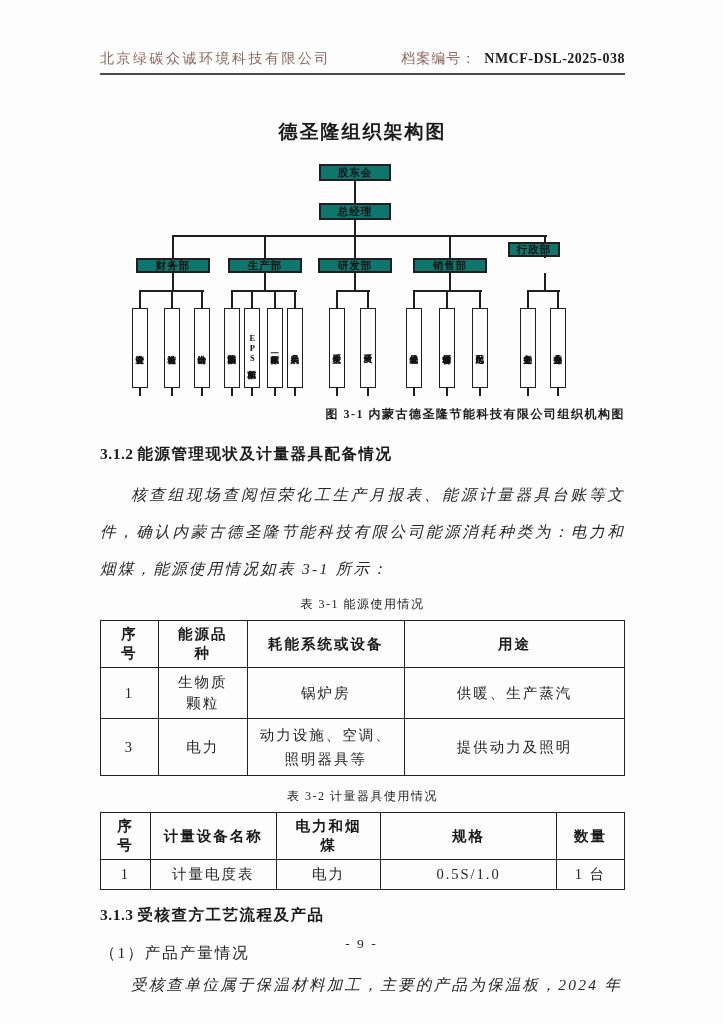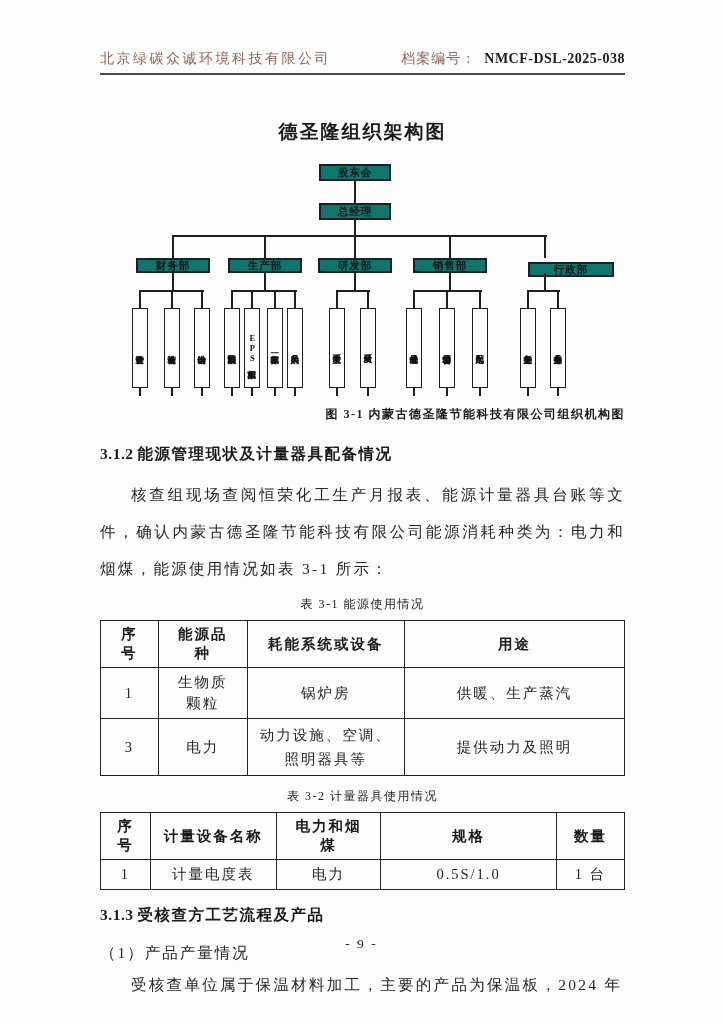--- a/index.html
+++ b/index.html
@@ -48,21 +48,21 @@
     writing-mode: vertical-rl; text-orientation: upright;
     font-size: 8.5px; font-weight: bold; color:#111; line-height: 1;
     letter-spacing: 0;
   }
 
   .fig-caption { margin-top: 4px; text-align: right; font-size: 12px; font-weight: bold; letter-spacing: 1.5px; color:#1a1a1a; }
 
   .sec-heading { margin-top: 21px; font-size: 15.5px; font-weight: bold; color:#1a1a1a; letter-spacing: 1.5px; }
   .sec-heading .sec-no { letter-spacing: .5px; margin-right: 4px; }
 
-  .para { margin-top: 11px; font-size: 15.5px; line-height: 37px; letter-spacing: 2.3px; text-align: justify; text-indent: 2em; color:#262626; }
+  .para { margin-top: 11px; font-size: 15.5px; line-height: 37px; letter-spacing: 2.3px; text-align: justify; text-indent: 2em; color:#262626;font-style:italic; }
 
   .tbl-title { margin-top: 9px; text-align: center; font-size: 12px; font-weight: normal; letter-spacing: 1.5px; color:#1a1a1a; }
   table { border-collapse: collapse; width: 100%; table-layout: fixed; margin-top: 7px; }
   th, td { border: 1.5px solid #222; text-align: center; font-size: 14.5px; letter-spacing: 2px; padding: 4px 12px; color:#262626; }
   th { font-weight: bold; color:#1a1a1a; height: 21px; }
   td { height: 21px; line-height: 21px; }
   td.tall { line-height: 24px; }
 
   .sub-item { margin-top: 17px; font-size: 15.5px; letter-spacing: 2px; color:#262626; }
 
@@ -95,21 +95,21 @@
       <div class="vline" style="left:72px;  top:77px; height:23px;"></div>
       <div class="vline" style="left:164px; top:77px; height:23px;"></div>
       <div class="vline" style="left:254px; top:77px; height:23px;"></div>
       <div class="vline" style="left:349px; top:77px; height:23px;"></div>
       <div class="vline" style="left:444px; top:77px; height:23px;"></div>
 
       <div class="node" style="left:36px;  top:100px; width:74px; height:15px;">财务部</div>
       <div class="node" style="left:128px; top:100px; width:74px; height:15px;">生产部</div>
       <div class="node" style="left:218px; top:100px; width:74px; height:15px;">研发部</div>
       <div class="node" style="left:313px; top:100px; width:74px; height:15px;">销售部</div>
-      <div class="node" style="left:408px; top:104px; width:86px; height:15px;margin-left:20px;">行政部</div>
+      <div class="node" style="left:408px; top:84px; width:52px; height:15px;">行政部</div>
 
       <div class="vline" style="left:72px;  top:115px; height:17px;"></div>
       <div class="vline" style="left:164px; top:115px; height:17px;"></div>
       <div class="vline" style="left:254px; top:115px; height:17px;"></div>
       <div class="vline" style="left:349px; top:115px; height:17px;"></div>
       <div class="vline" style="left:444px; top:115px; height:17px;"></div>
 
       <div class="hline" style="left:39px;  top:132px; width:65px;"></div>
       <div class="hline" style="left:131px; top:132px; width:66px;"></div>
       <div class="hline" style="left:236px; top:132px; width:34px;"></div>

